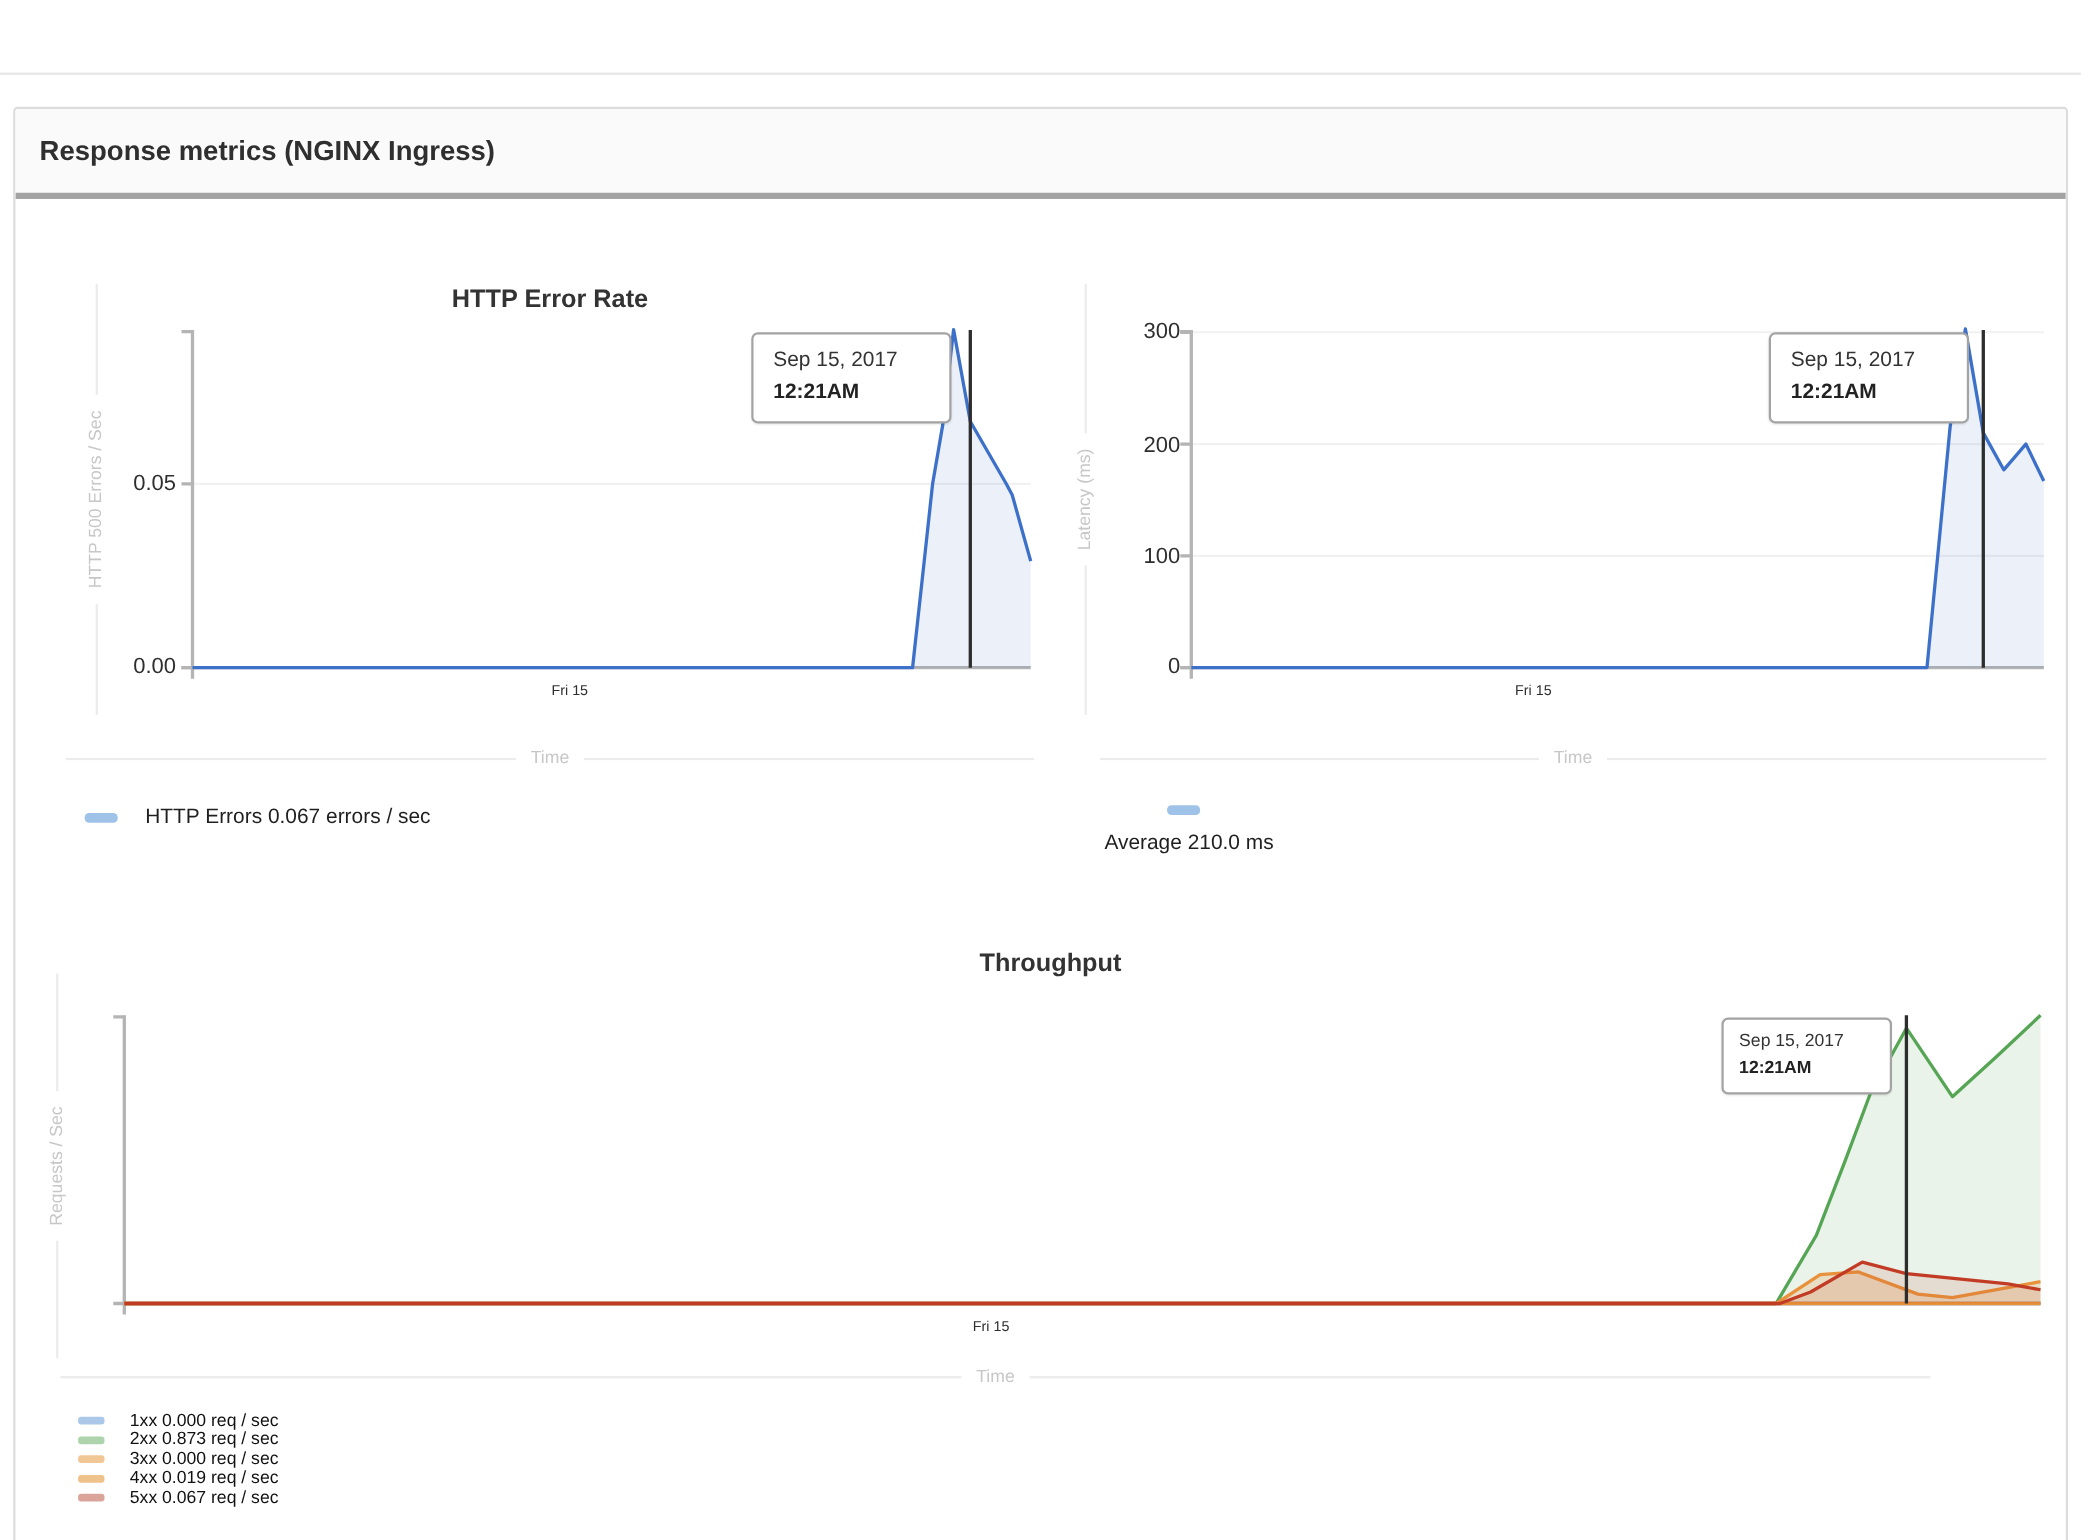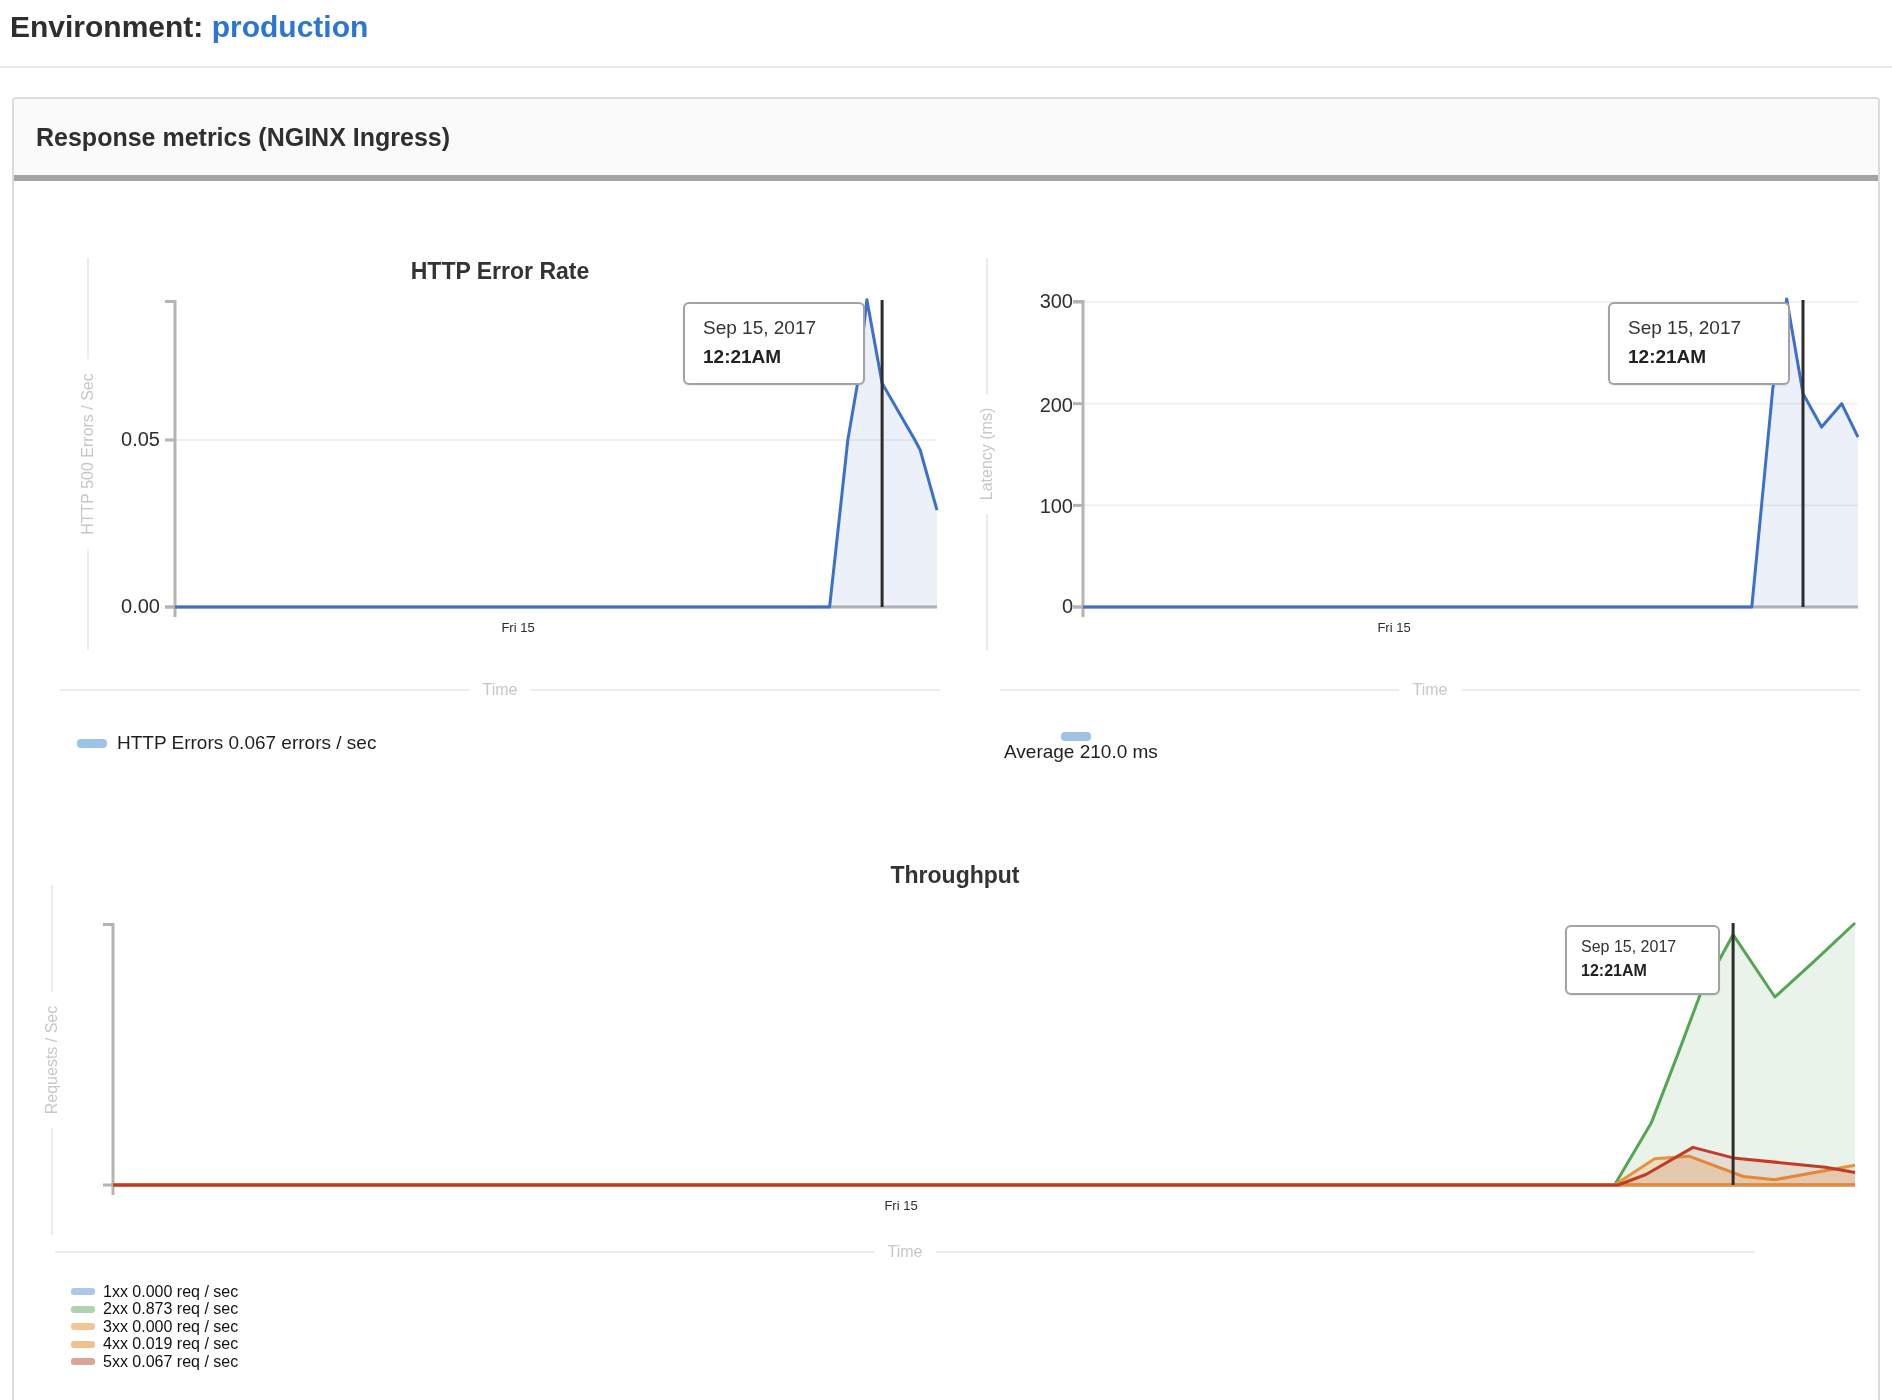--- a/index.html
+++ b/index.html
@@ -20,36 +20,32 @@
   .axis-strip .ln{flex:1;border-top:2px solid #ececec;height:0;}
   .axis-strip .lbl{margin:0 14px;font-size:16px;color:#c7c7c7;white-space:nowrap;}
   .rot{transform:rotate(-90deg);}
   svg.plot{position:absolute;display:block;}
   .tooltip{background:#fff;border:2px solid #a3a3a3;border-radius:6px;box-sizing:border-box;
            box-shadow:0 1px 2px rgba(0,0,0,0.08);padding:10px 18px 12px 18px;}
   .tooltip .d{font-size:19px;color:#333;line-height:1.5;}
   .tooltip .t{font-size:19px;color:#222;font-weight:bold;line-height:1.5;}
   .tooltip.small{padding:8px 14px 10px 14px;}
   .tooltip.small .d,.tooltip.small .t{font-size:16px;line-height:1.5;}
-  .legend-row{display:flex;align-items:center;}
+  .legend-row{display:flex;align-items:center;gap:15px;}
   .legend-row .sw{display:inline-block;width:30px;height:9px;border-radius:4px;margin-right:10px;flex:none;}
   .legend-row .lb{font-size:19px;color:#1f1f1f;}
   .tp-legend .legend-row{height:17.5px;}
   .tp-legend .sw{width:24px;height:7px;border-radius:3px;margin-right:8px;}
   .tp-legend .lb{font-size:16px;color:#111;}
 </style>
 </head>
 <body>
 
 <div class="stage">
 
-  <div class="abs env-header">
-    <span>Environment:</span>
-    <span class="env-link">production</span>
-  </div>
   <div class="abs hr"></div>
 
   <div class="abs panel">
     <div class="panel-heading">
       <div class="txt">Response metrics (NGINX Ingress)</div>
     </div>
   </div>
 
   <div class="abs chart-title" style="left:40px;top:220px;width:920px;margin-top:38px;">HTTP Error Rate</div>
   <div class="abs axis-strip rot" style="left:-108px;top:443px;width:392px;">

